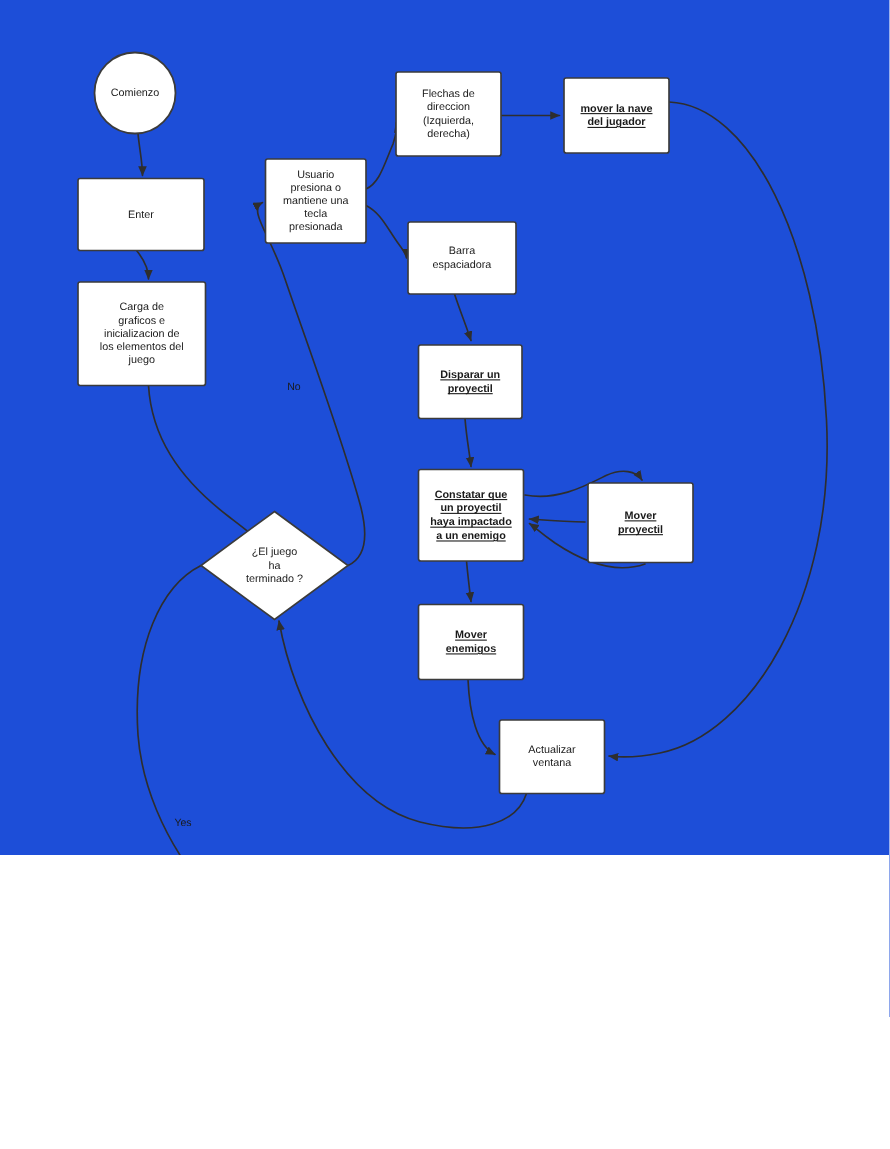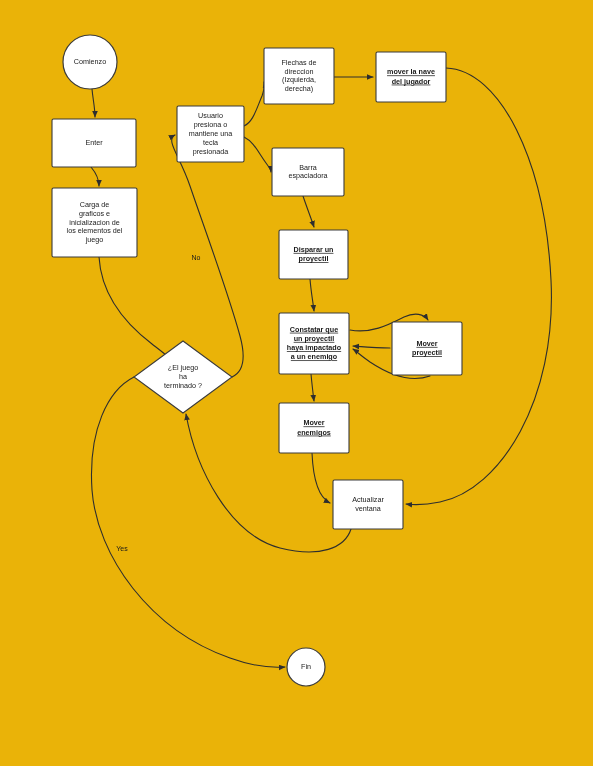--- a/index.html
+++ b/index.html
@@ -7,22 +7,22 @@
     margin: 0;
     padding: 0;
     background: #ffffff;
   }
   body {
     font-family: "Liberation Sans", sans-serif;
   }
   #diagram-root {
     position: relative;
     width: 593px;
-    height: 766px;
-    background: #eab308;
+    height: 570px;
+    background: #1d4ed8;
     overflow: hidden;
   }
   svg#flow-svg {
     position: absolute;
     top: 0;
     left: 0;
     width: 593px;
     height: 766px;
     display: block;
   }

